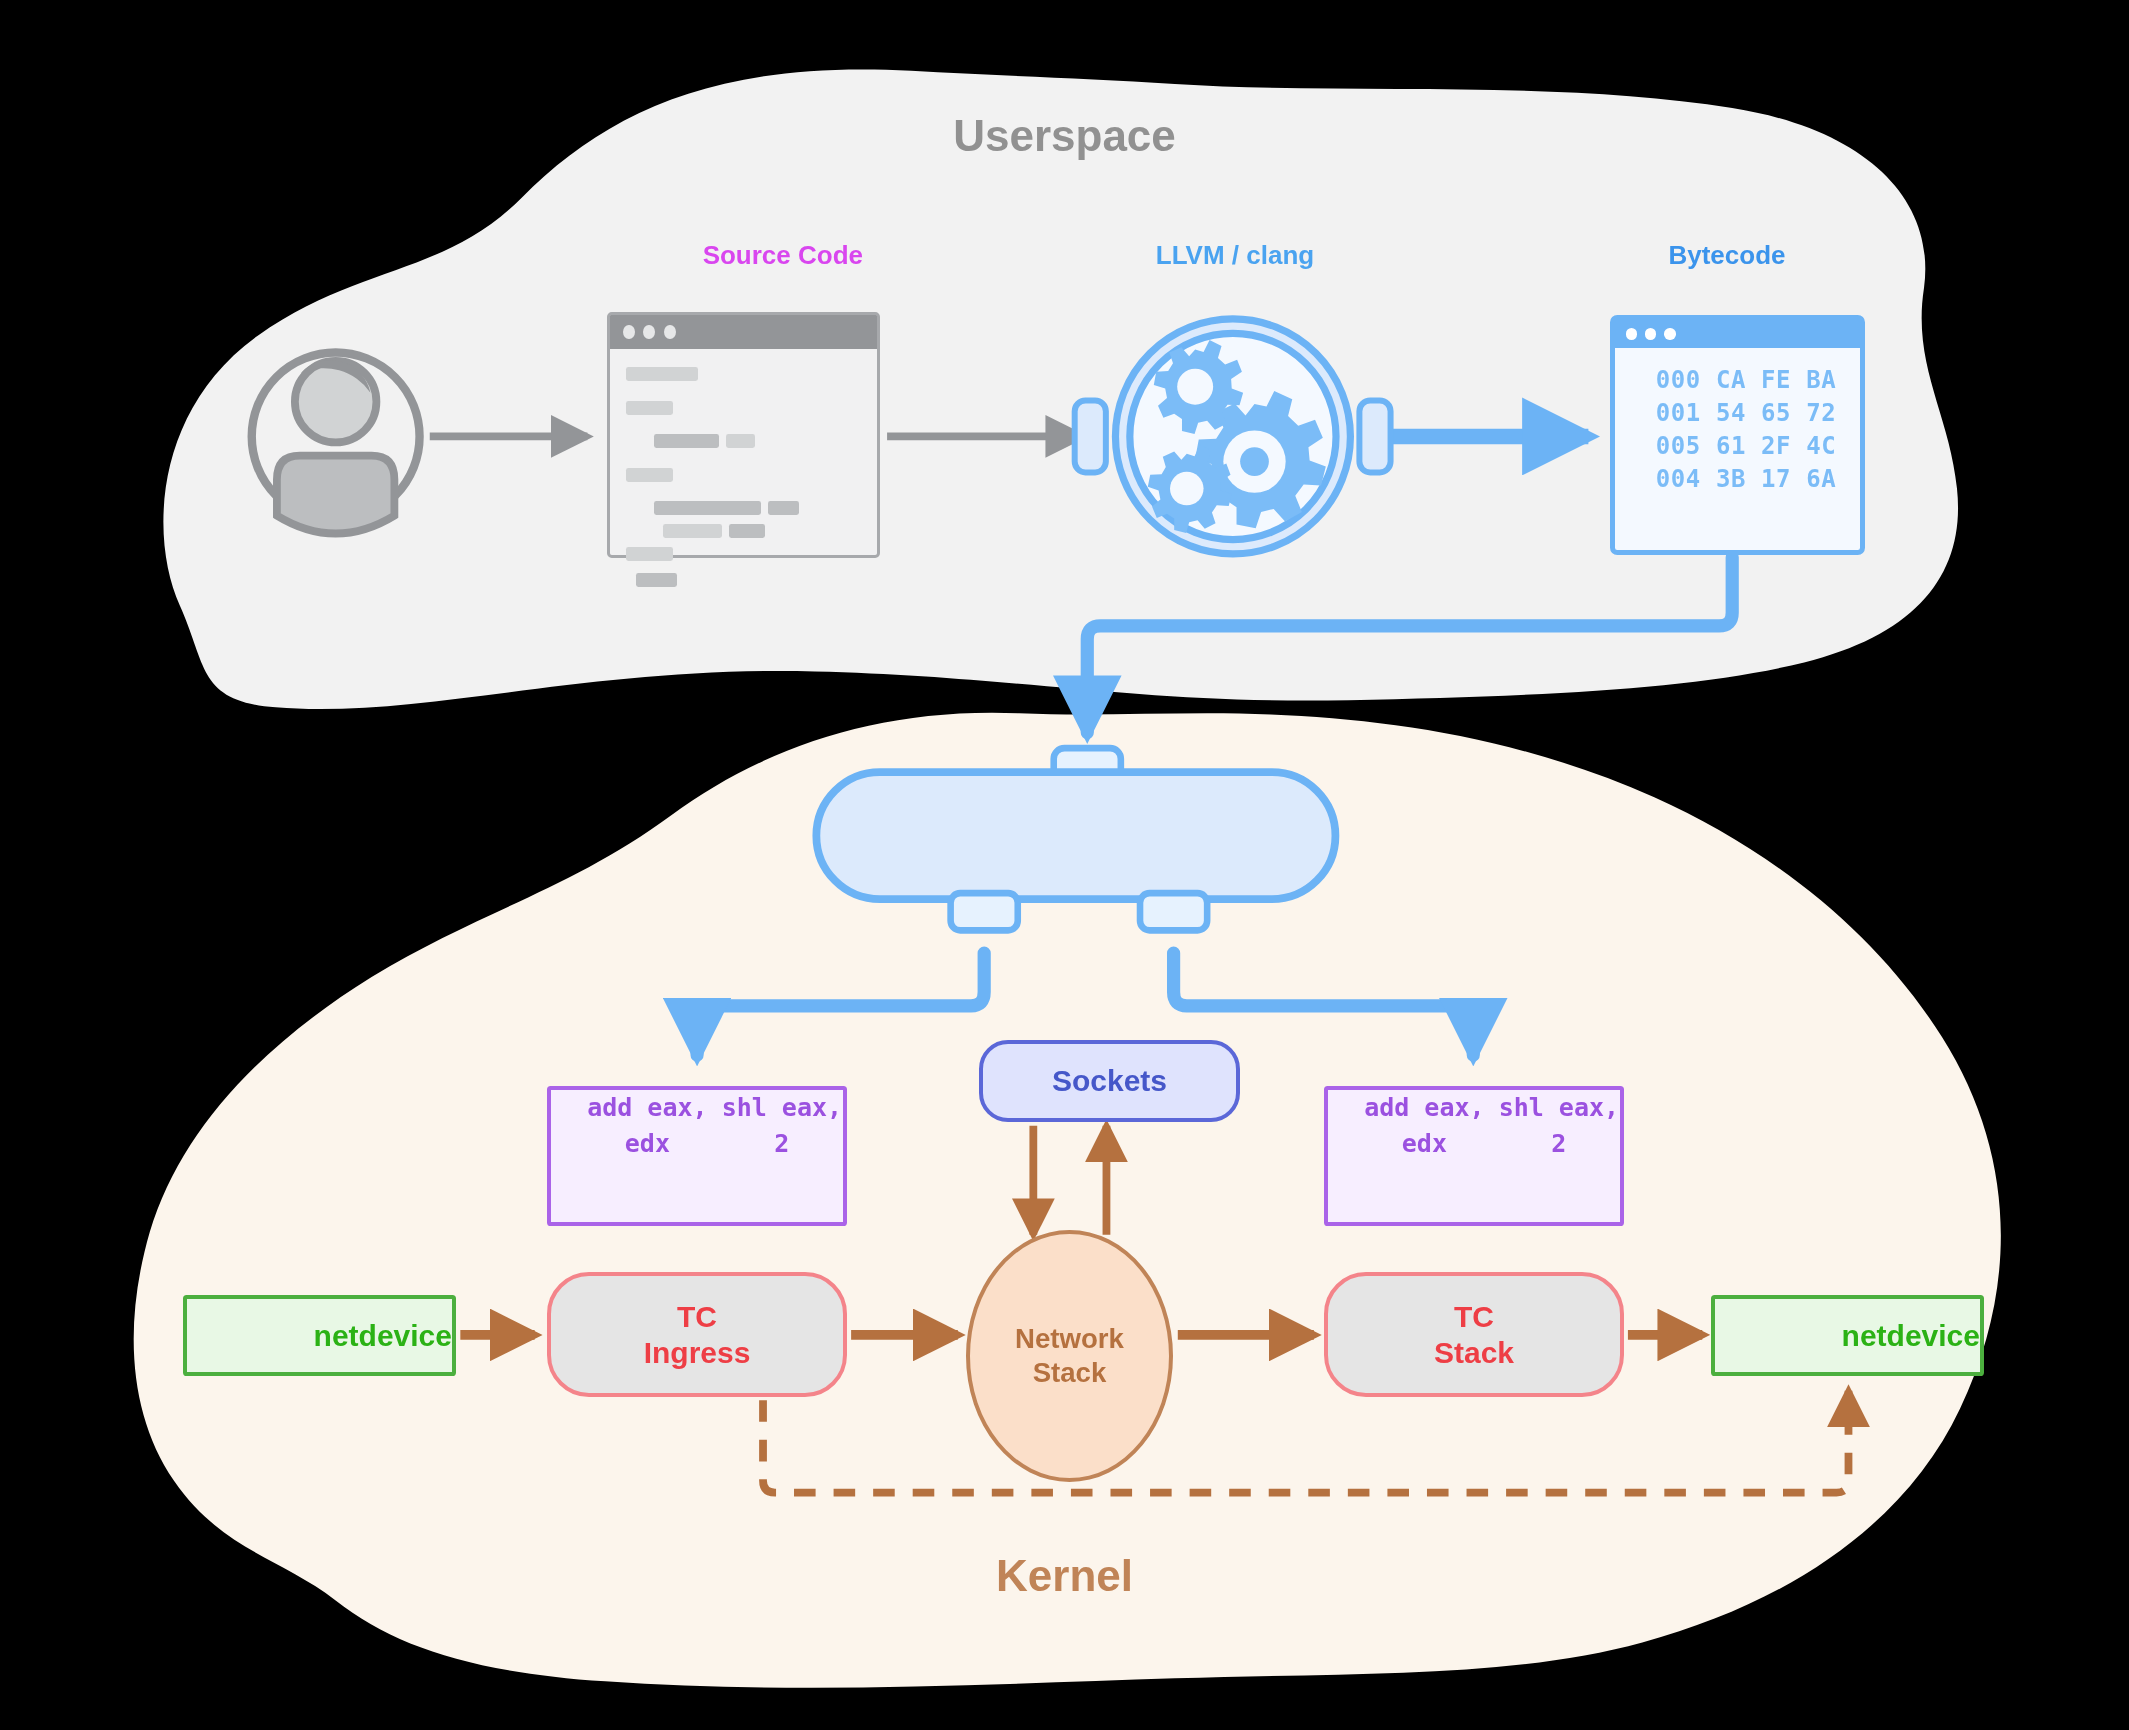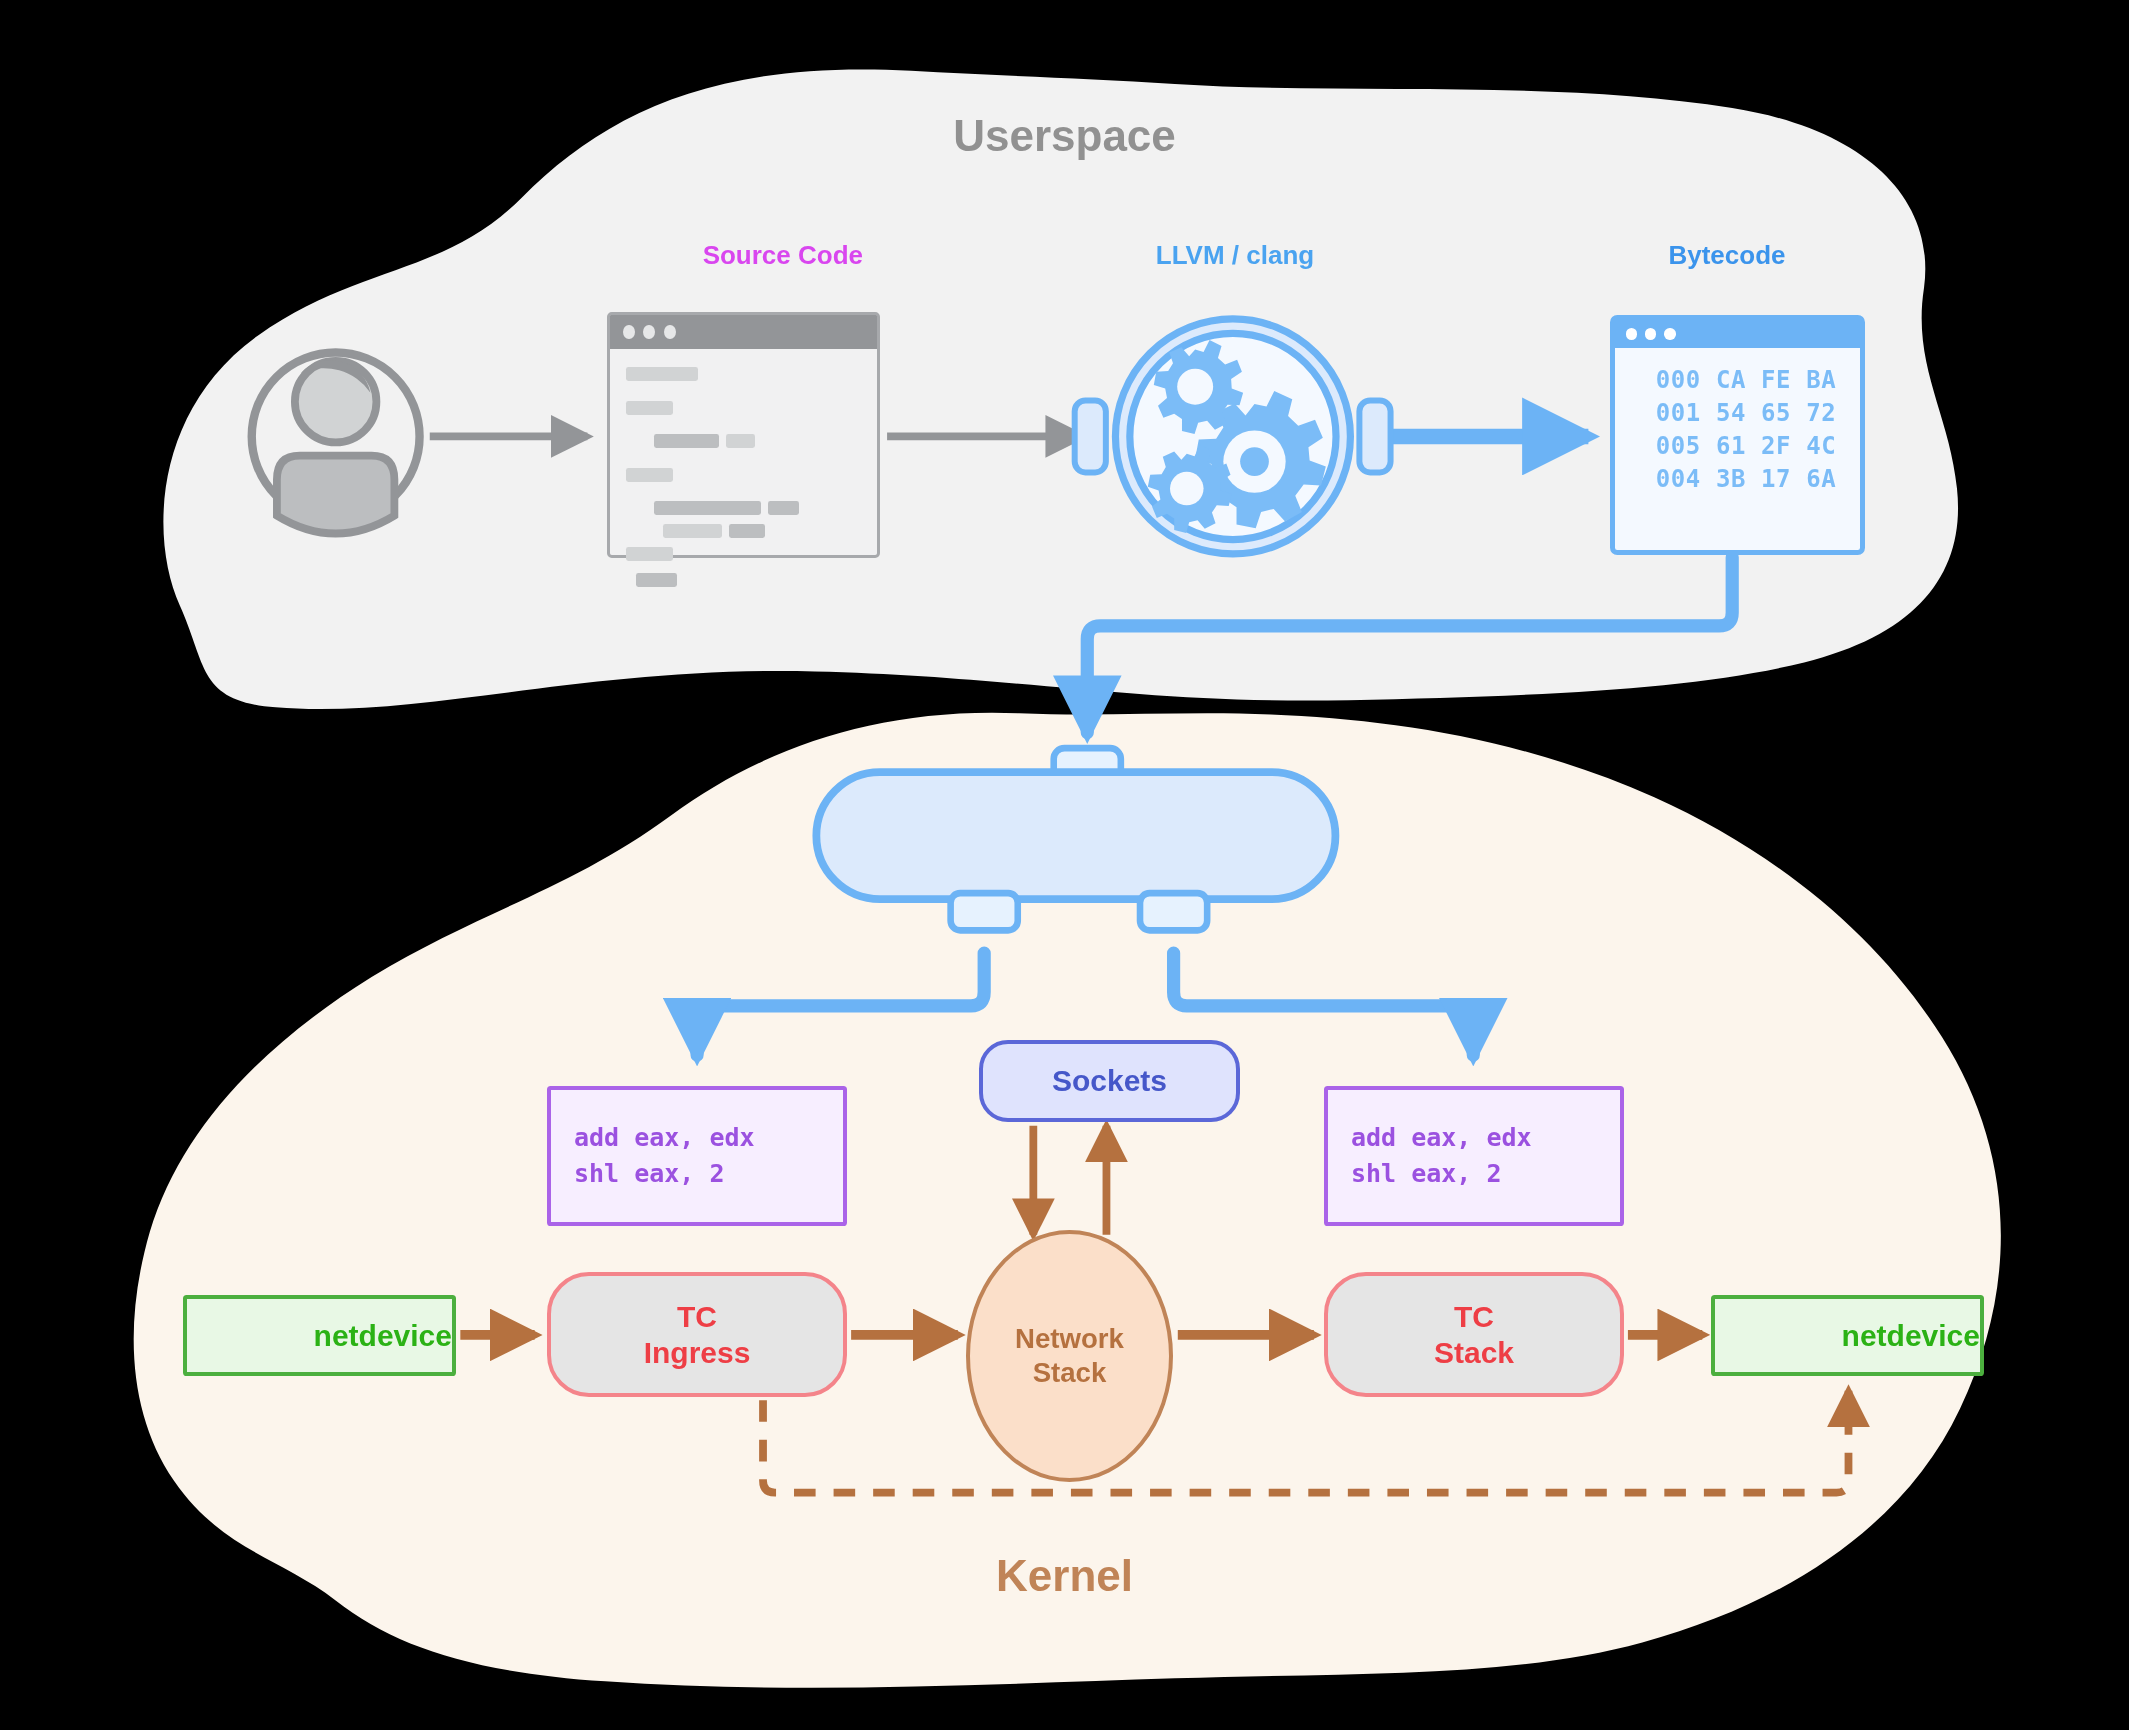--- a/index.html
+++ b/index.html
@@ -41,21 +41,21 @@
   
   #verifier-box{left:833px;top:779px;width:486px;height:108px;
      border:5.4px solid #6cb3f5;border-radius:54px;background:#f4f9ff;
      display:flex;align-items:center;justify-content:center;gap:15.6px;}
   #verifier-text{font-size:39px;font-weight:bold;color:#5aa9f2;}
 
   
   .asm{border:4.2px solid #aa63e8;border-radius:3.6px;background:#f7eeff;
      font-family:"DejaVu Sans Mono",monospace;font-size:25px;font-weight:bold;
      color:#9b51e0;line-height:1.45;letter-spacing:0;
-     flex-direction:column;align-items:flex-start;padding-left:23px;justify-content:center;}
+     flex-direction:row;align-items:flex-start;padding-left:23px;justify-content:center;}
   #asm-left{left:547px;top:1086px;width:300px;height:140px;}
   #asm-right{left:1324px;top:1086px;width:300px;height:140px;}
 
   
   #sockets-node{left:939px;top:1040px;width:261px;height:82px;
      border:4.2px solid #5b67d8;border-radius:29px;background:#dfe3fd;
      font-size:30px;font-weight:bold;color:#4557c9;margin-left:40px;}
 
   
   #netstack-node{left:966px;top:1230px;width:207px;height:252px;

